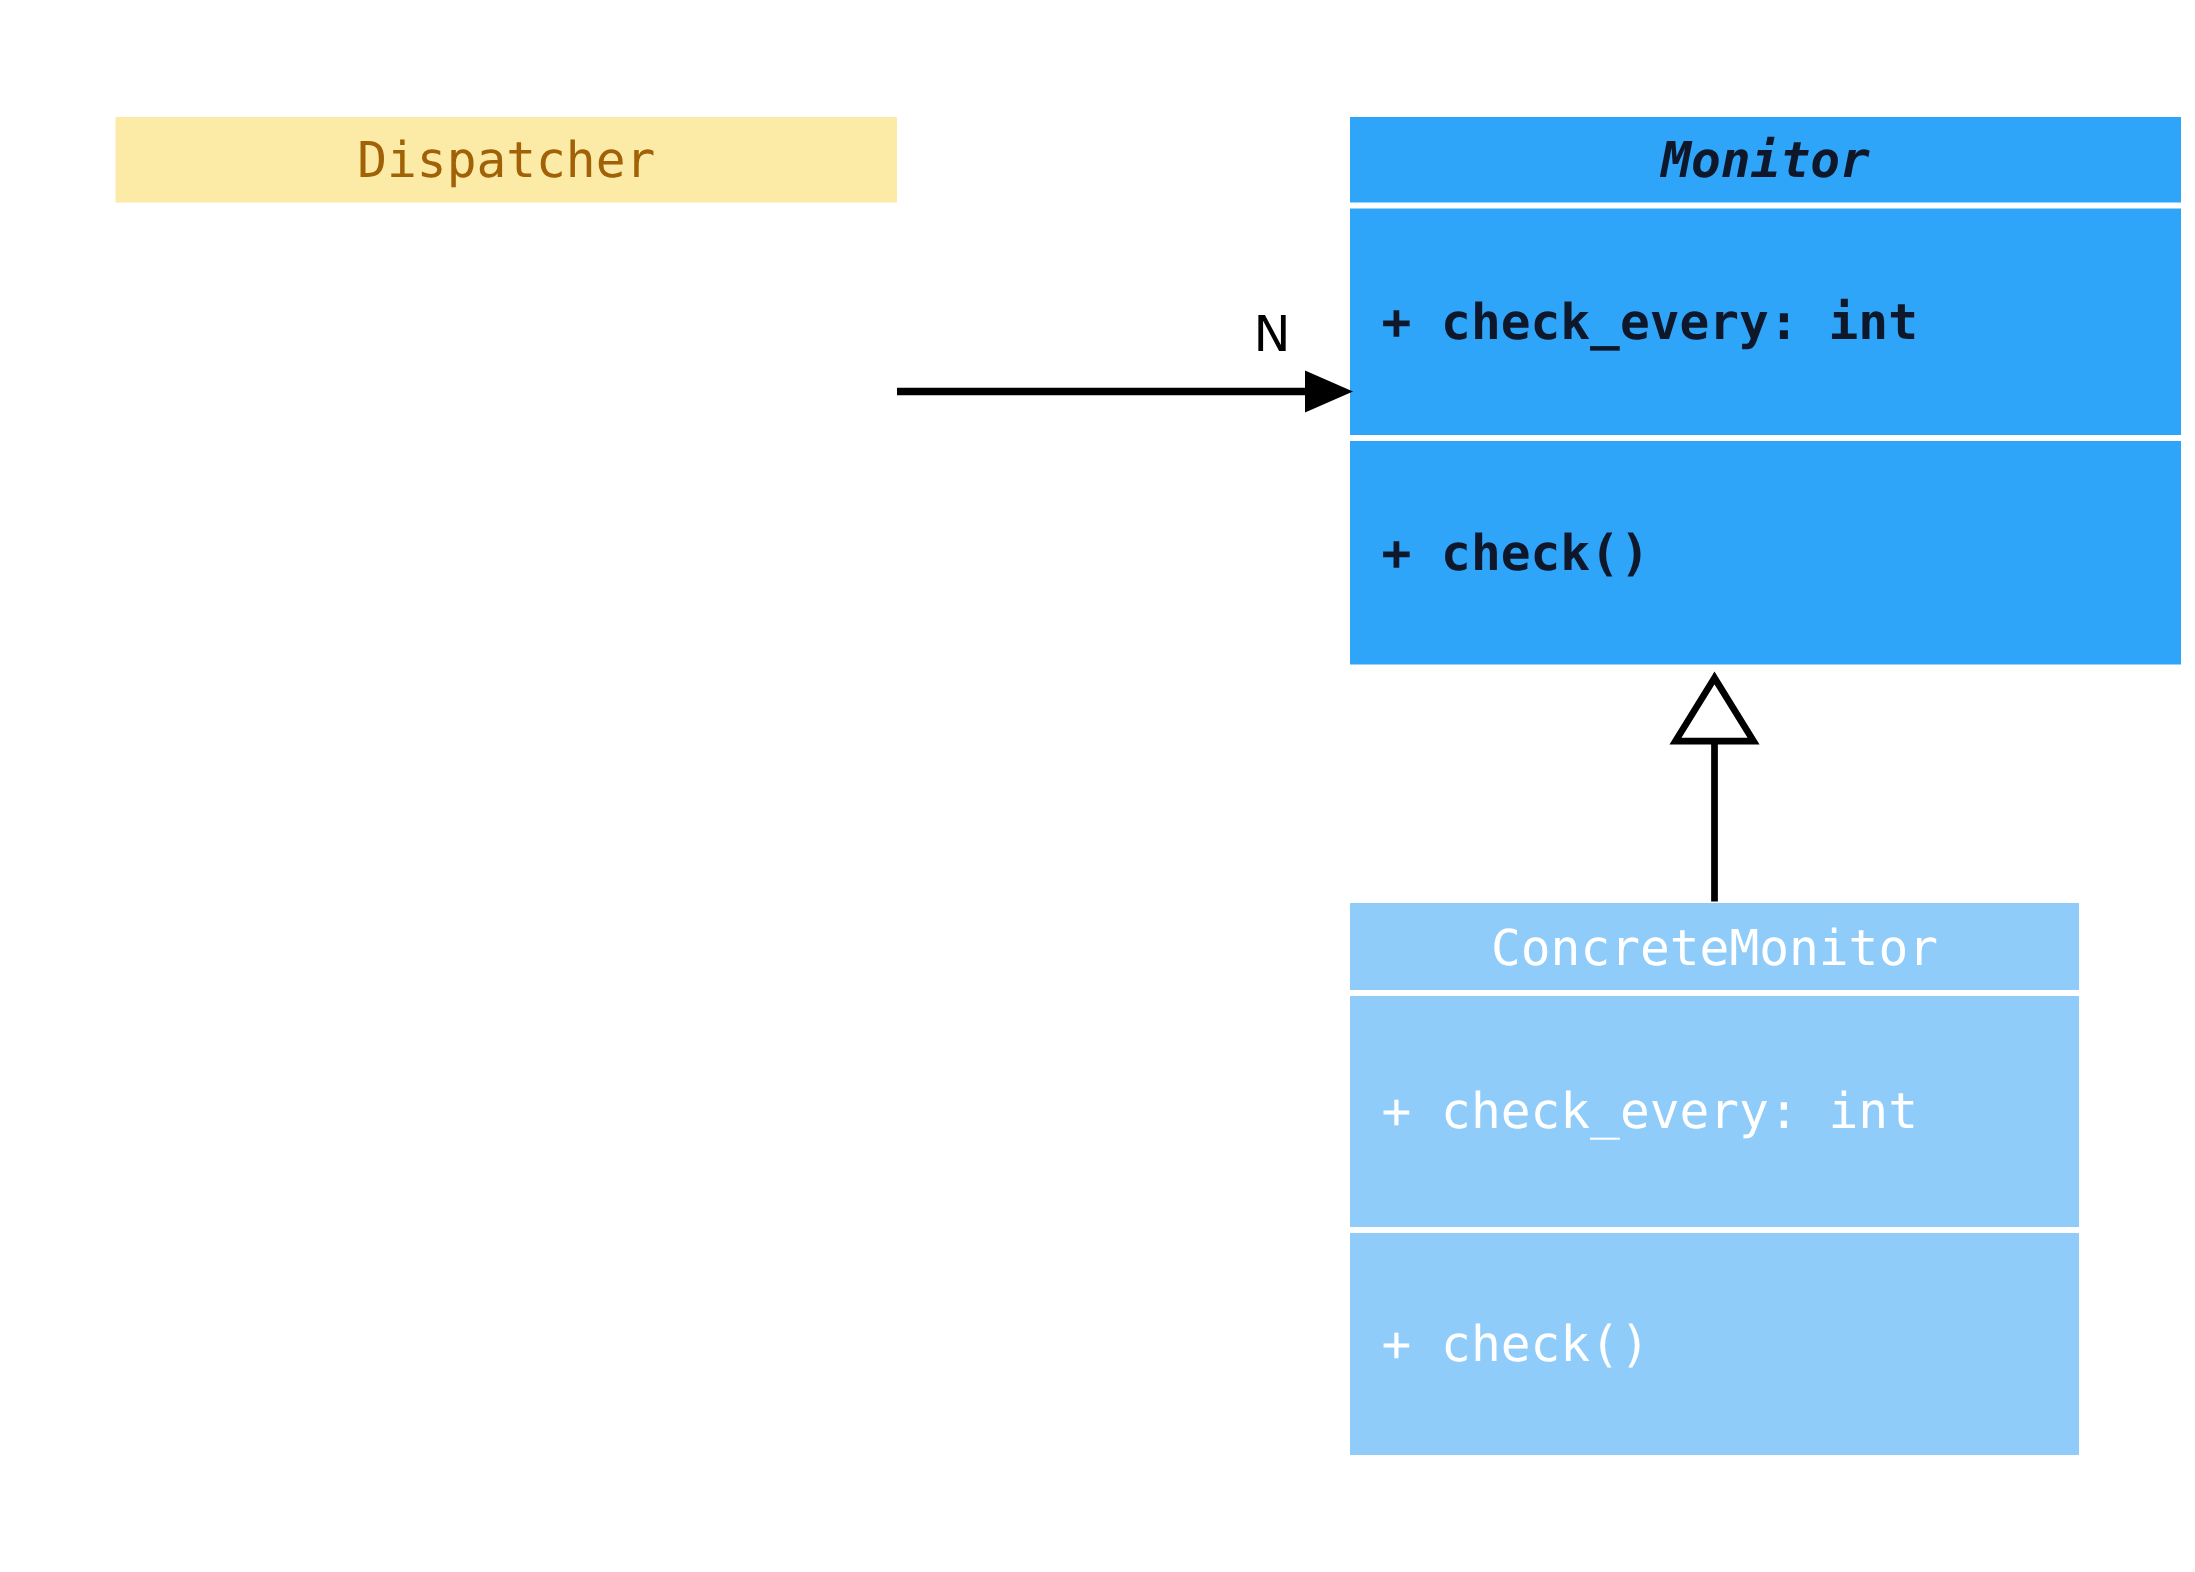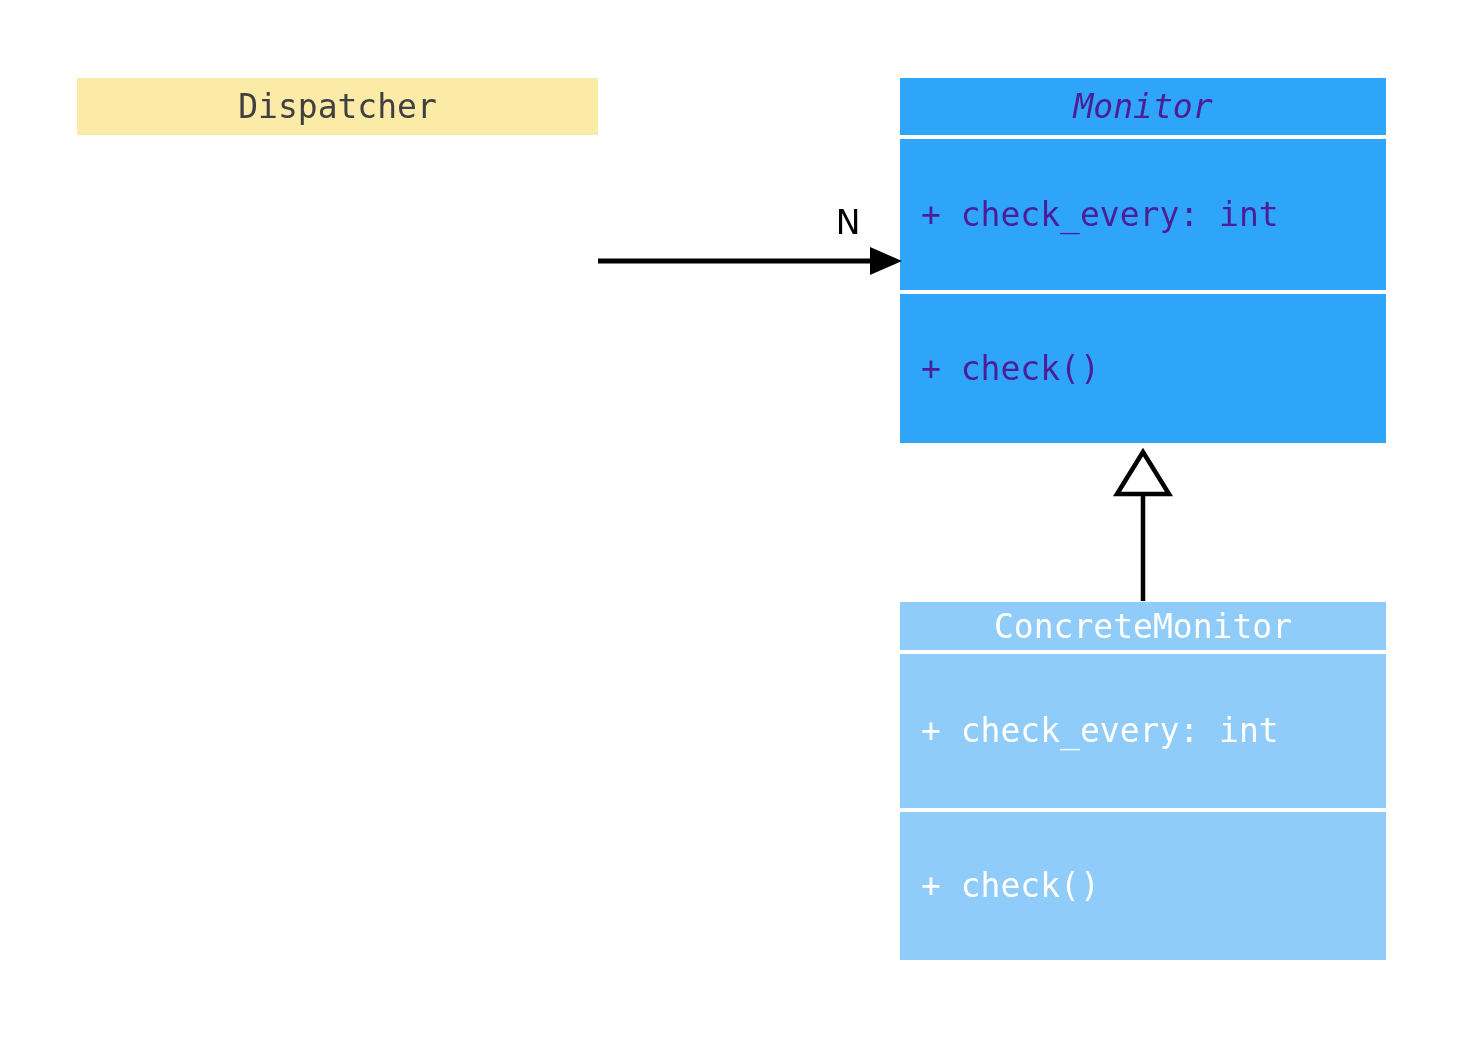--- a/index.html
+++ b/index.html
@@ -38,44 +38,45 @@
     box-sizing: border-box;
   }
   .member {
     line-height: 34px;
     white-space: pre;
   }
 
   
   .class-dispatcher {
     left: 77px; top: 78px; width: 521px; height: 365px;
-    color: #404040;
+    color: #a16207;
   }
   .class-dispatcher .compartment { background: #FCEAA7; }
   .class-dispatcher .title-row   { height: 57px; }
   .class-dispatcher .attrs-row   { height: 122px; }
   .class-dispatcher .methods-row { height: 178px; }
 
   
   .class-monitor {
-    left: 900px; top: 78px; width: 486px; height: 365px;
-    color: #4c1d95;
+    left: 900px; top: 78px; width: 554px; height: 365px;
+    color: #0f172a;
+    font-weight: bold;
   }
   .class-monitor .compartment { background: #2FA5FA; }
   .class-monitor .title-row   { height: 57px; font-style: italic; }
   .class-monitor .attrs-row   { height: 151px; }
   .class-monitor .methods-row { height: 149px; }
 
   
   .class-concrete-monitor {
     left: 900px; top: 602px; width: 486px; height: 368px;
     color: #ffffff;
   }
   .class-concrete-monitor .compartment { background: #90CCFA; }
-  .class-concrete-monitor .title-row   { height: 48px; }
+  .class-concrete-monitor .title-row   { height: 58px; }
   .class-concrete-monitor .attrs-row   { height: 154px; }
   .class-concrete-monitor .methods-row { height: 148px; }
 
   .connector-layer {
     position: absolute;
     left: 0; top: 0;
     width: 1463px;
     height: 1048px;
     pointer-events: none;
   }

